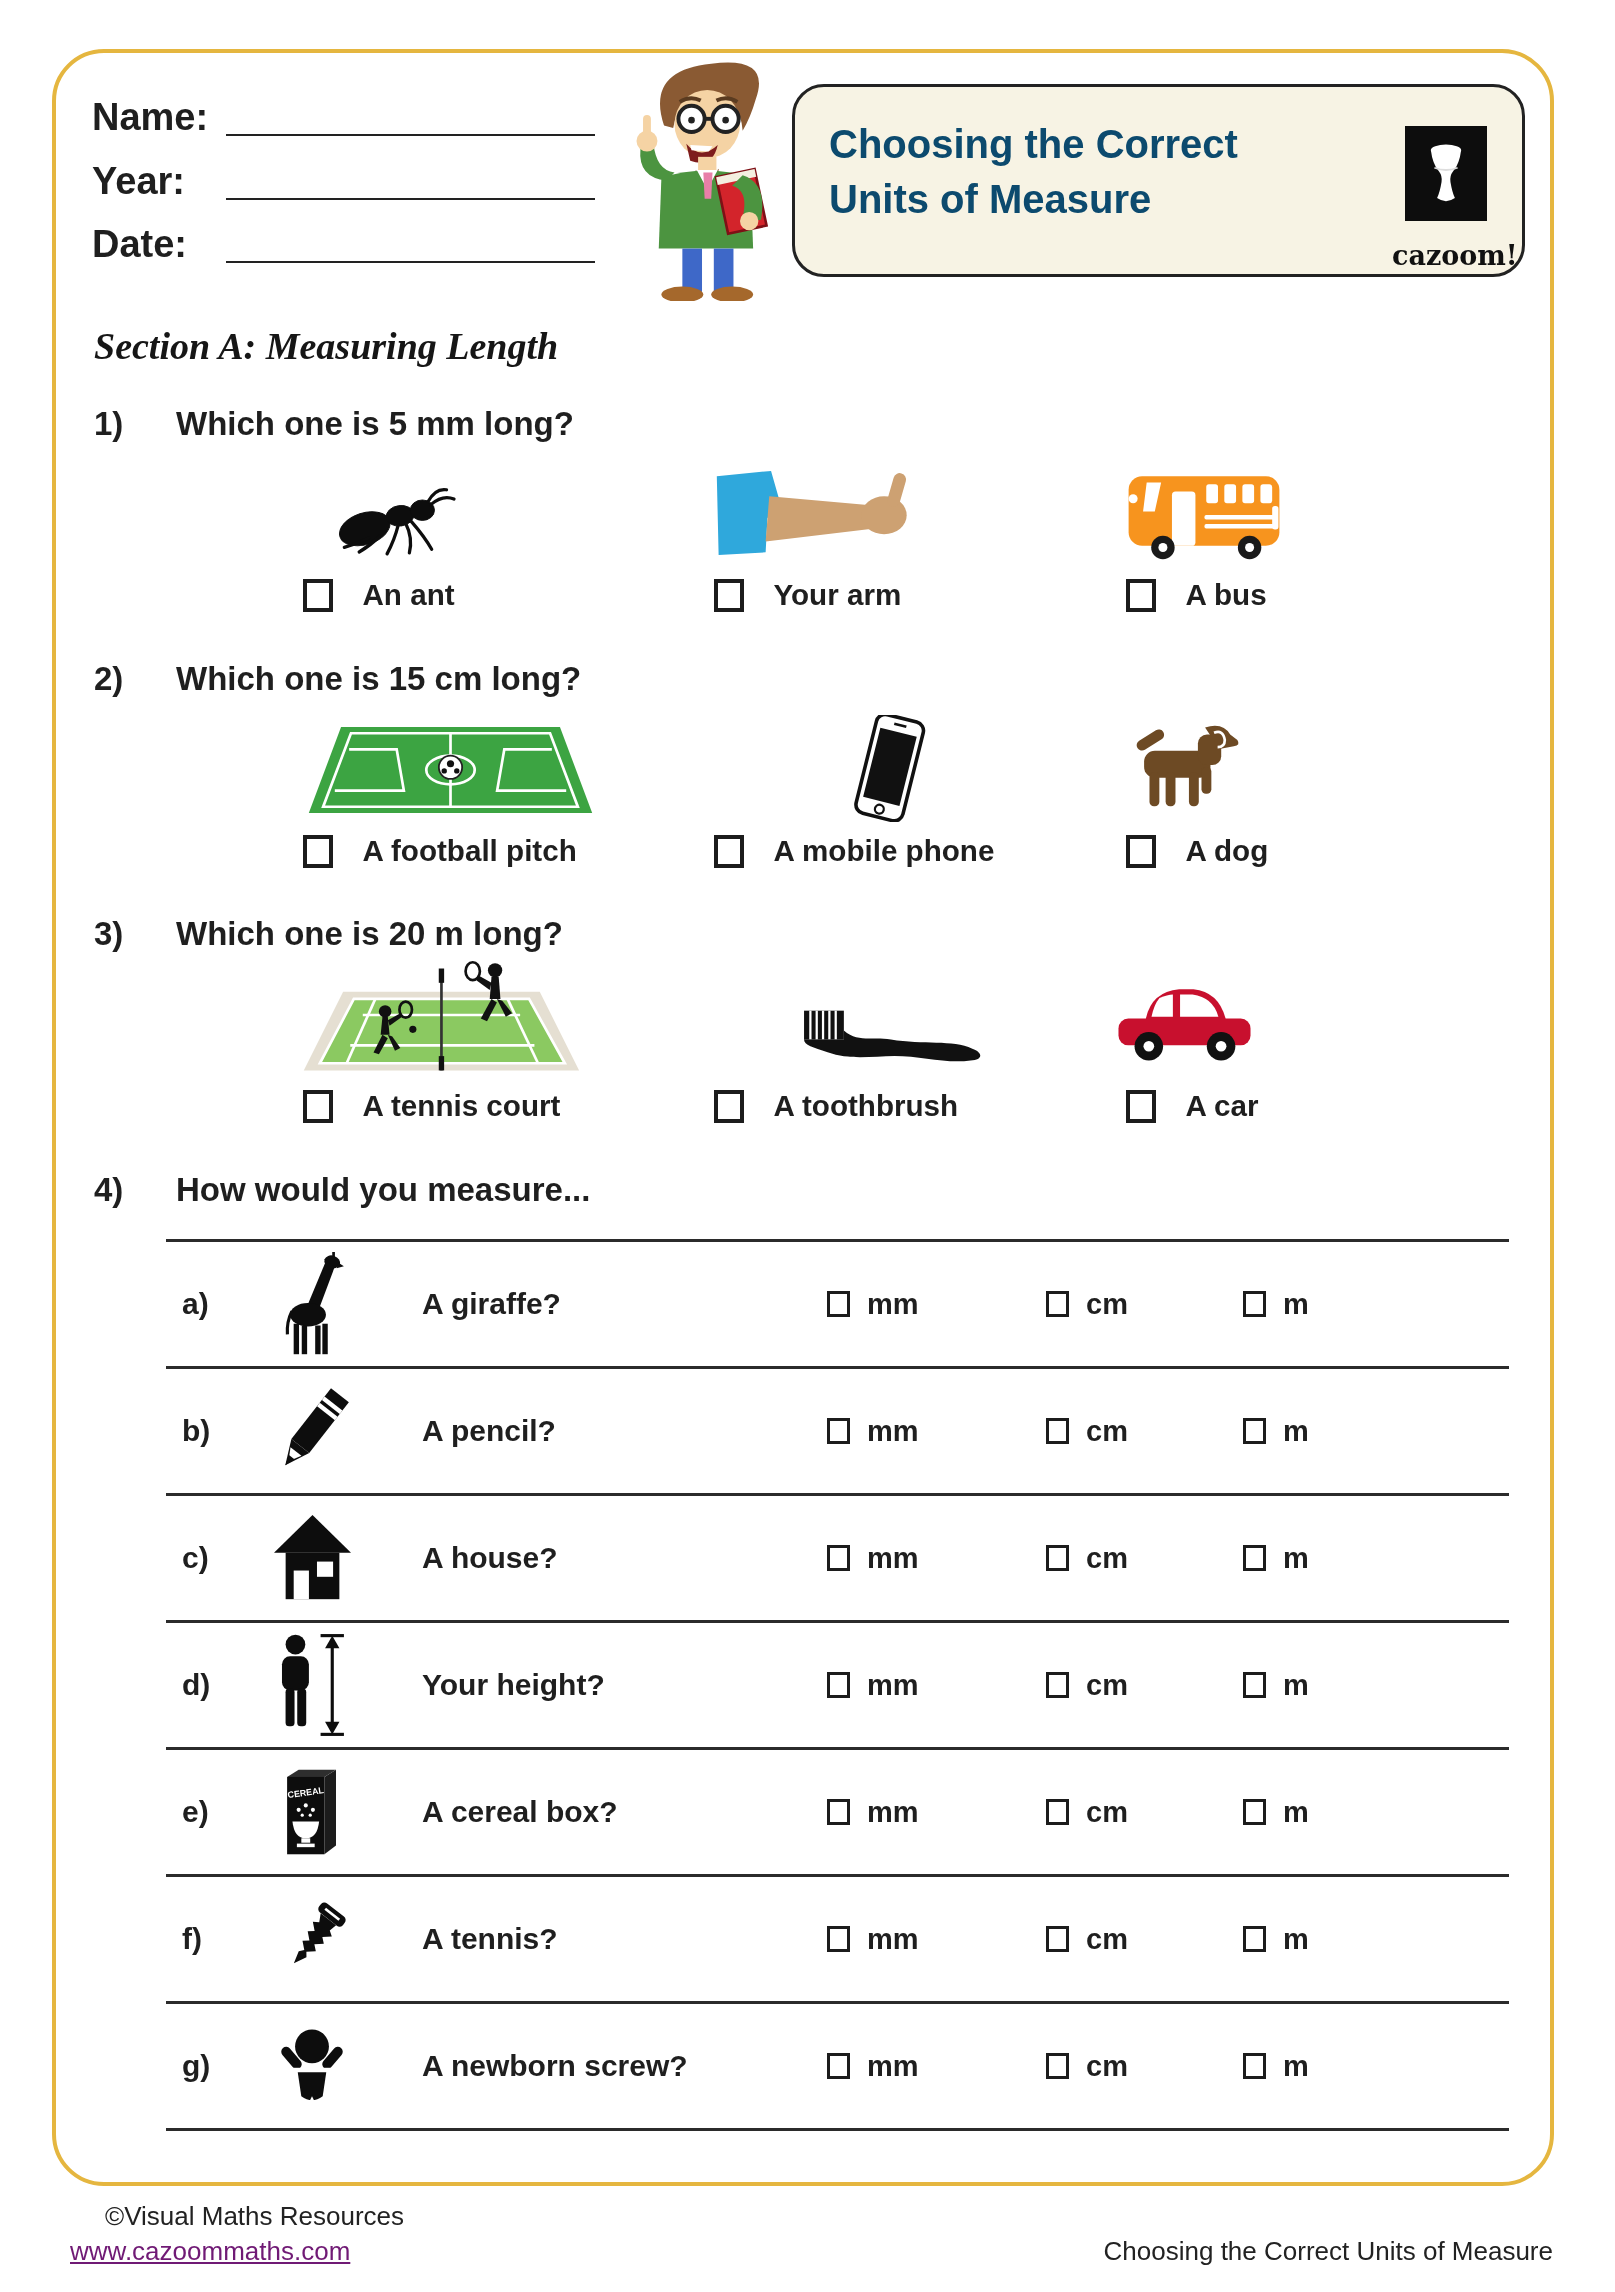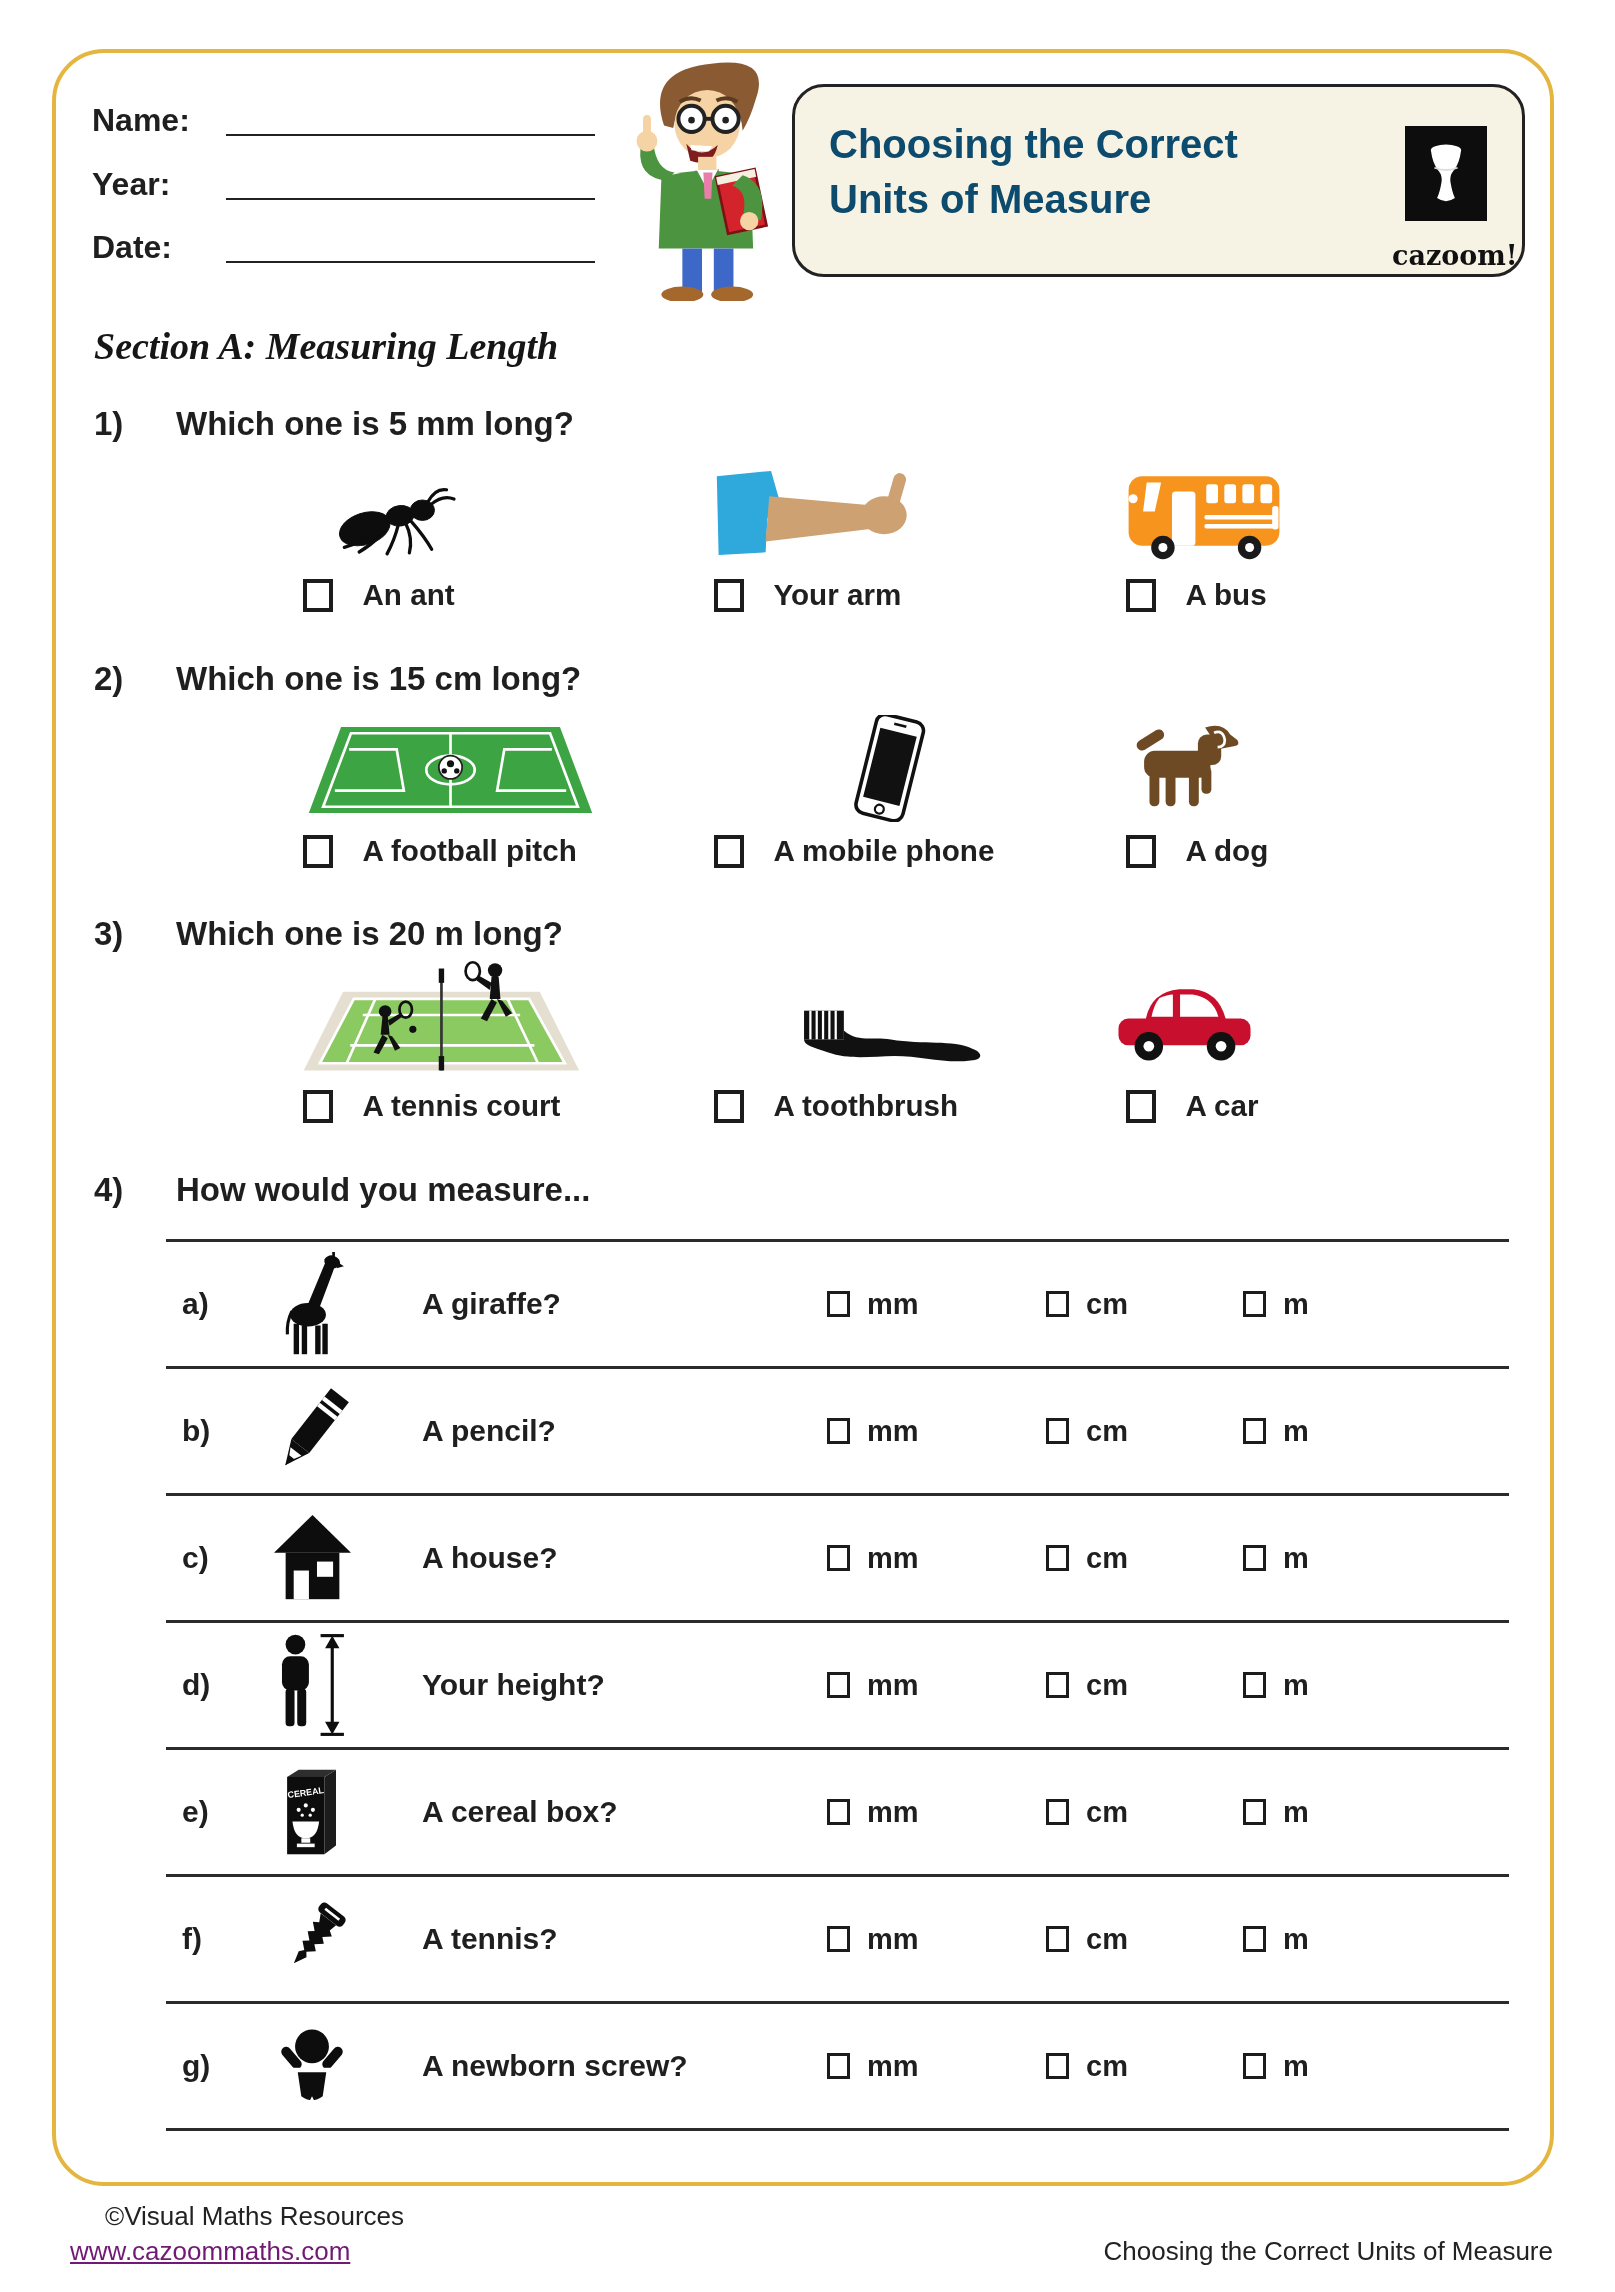--- a/index.html
+++ b/index.html
@@ -3,21 +3,21 @@
 <meta charset="utf-8">
 <style>
   html,body{margin:0;padding:0;background:#fff;}
   .page{position:relative;width:1616px;height:2293px;background:#ffffff;overflow:hidden;
         font-family:"Liberation Sans",sans-serif;color:#1f1f1f;}
   .abs{position:absolute;}
   .border-frame{position:absolute;left:52px;top:49px;width:1494px;height:2129px;
         border:4.5px solid #E5B63F;border-radius:52px;}
   
   .field{position:absolute;left:92px;display:flex;align-items:flex-end;width:503px;height:41px;}
-  .flabel{font-size:32px;font-weight:700;width:134px;line-height:1;margin-top:20px;}
+  .flabel{font-size:38px;font-weight:700;width:134px;line-height:1;margin-top:20px;}
   .fline{flex:1;border-bottom:2.7px solid #222;height:36px;}
   
   .title-box{position:absolute;left:792px;top:84px;width:733px;height:193px;background:#F7F3E4;
         border:3.6px solid #222;border-radius:32px;box-sizing:border-box;}
   .title-text{position:absolute;left:34px;top:30px;font-size:40px;font-weight:700;line-height:1.38;color:#0c4a6e;}
   .logo{position:absolute;right:23px;top:39px;width:107px;text-align:center;}
   .logo-mark{margin:0 auto;width:82px;height:95px;background:#0d0d0d;display:flex;align-items:center;justify-content:center;}
   .logo-text{font-family:"DejaVu Serif",serif;font-weight:700;font-size:27px;margin-top:19px;color:#111;}
   .section-heading{position:absolute;left:94px;top:324px;font-family:"Liberation Serif",serif;
         font-style:italic;font-weight:700;font-size:38px;color:#161616;}

